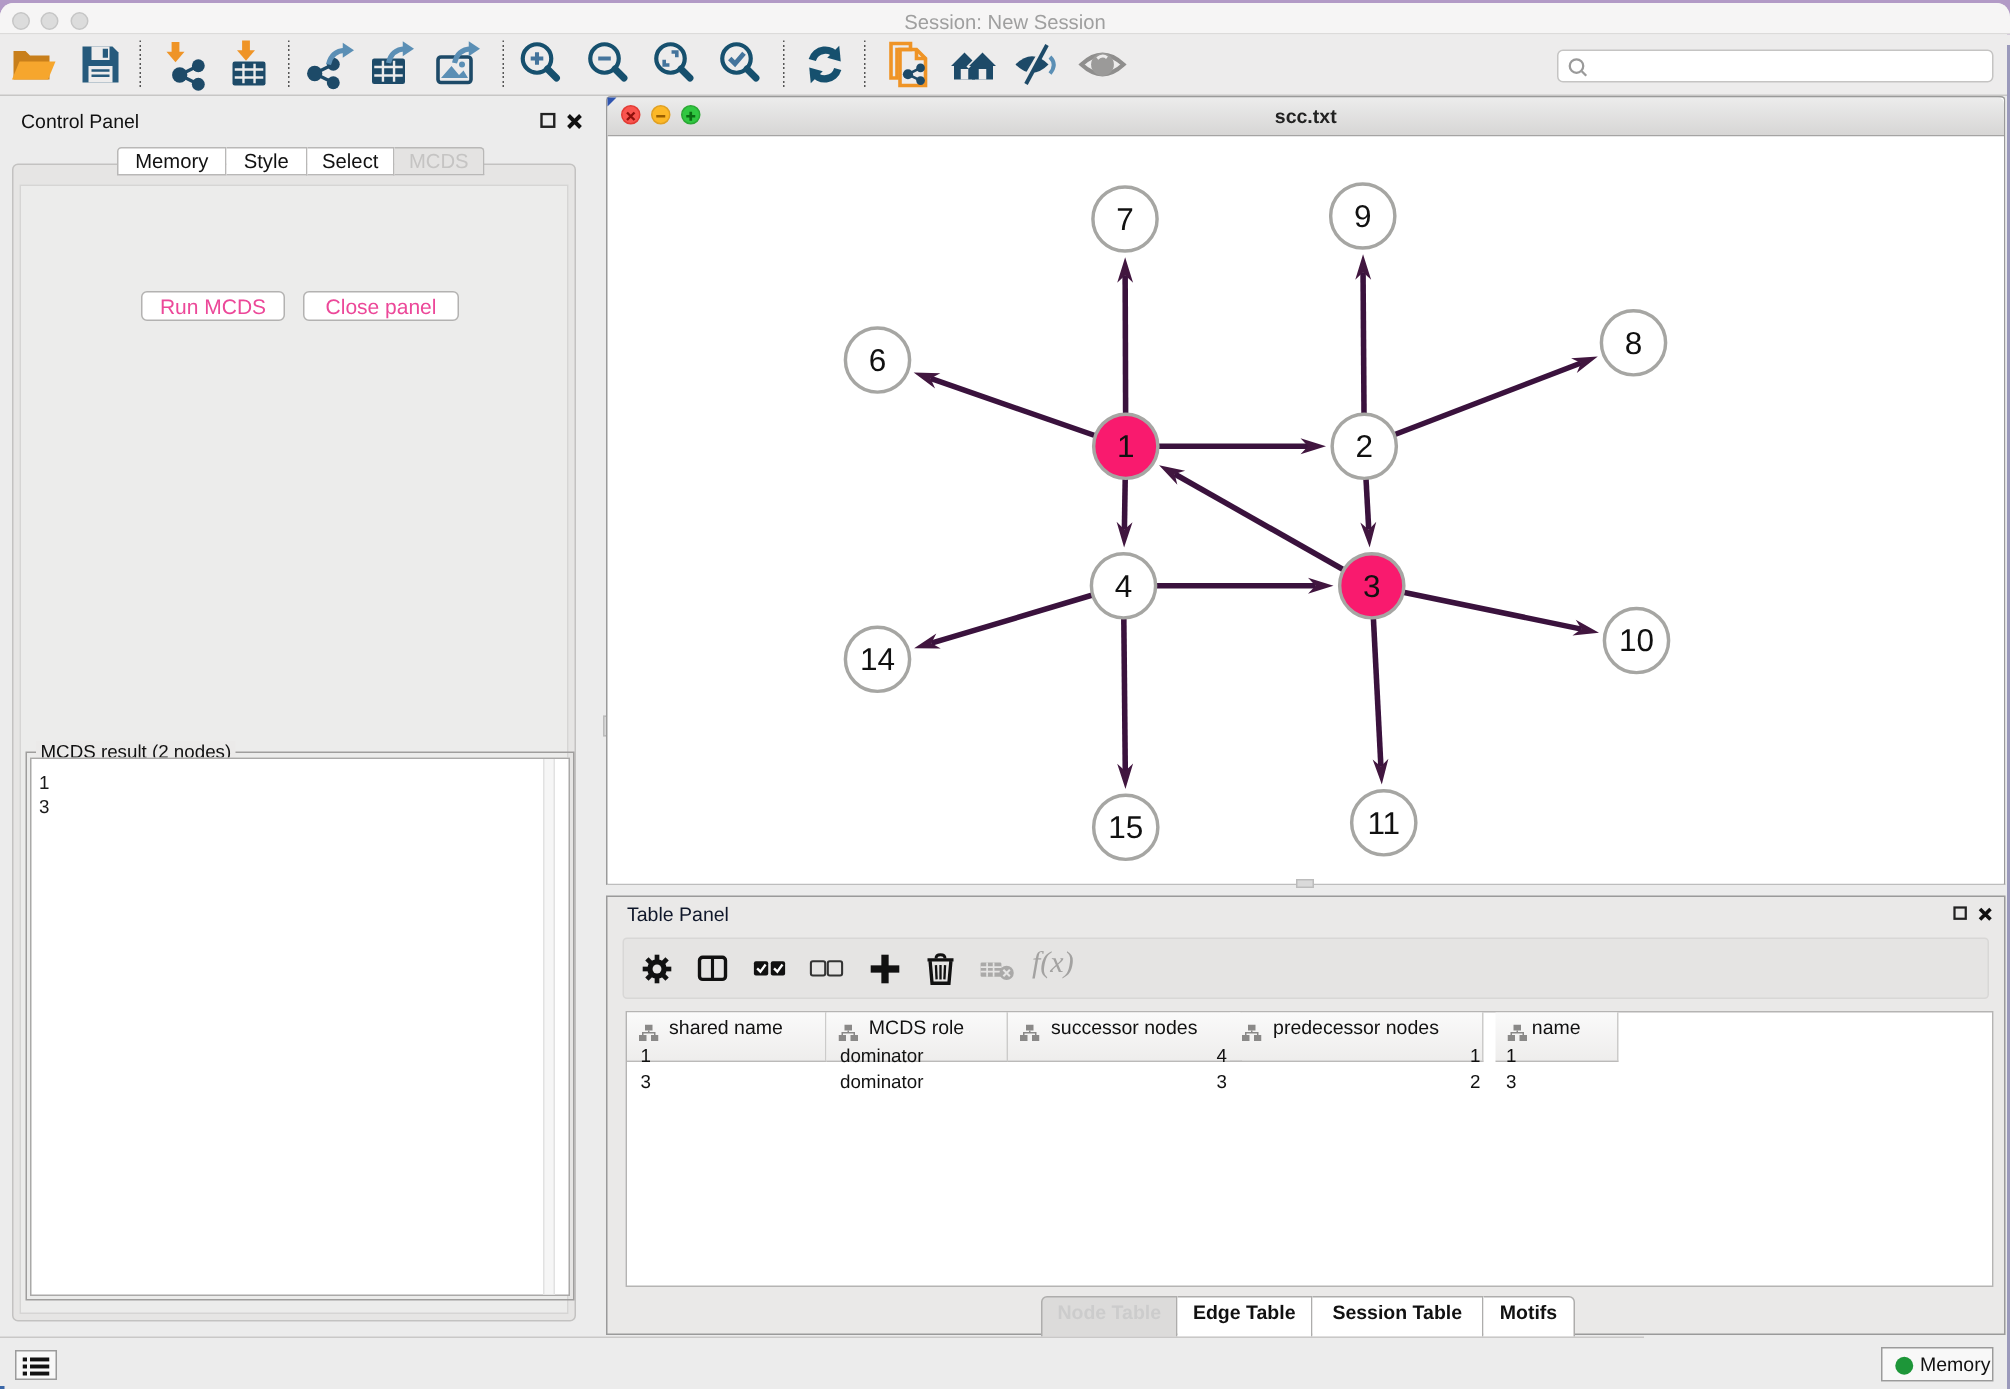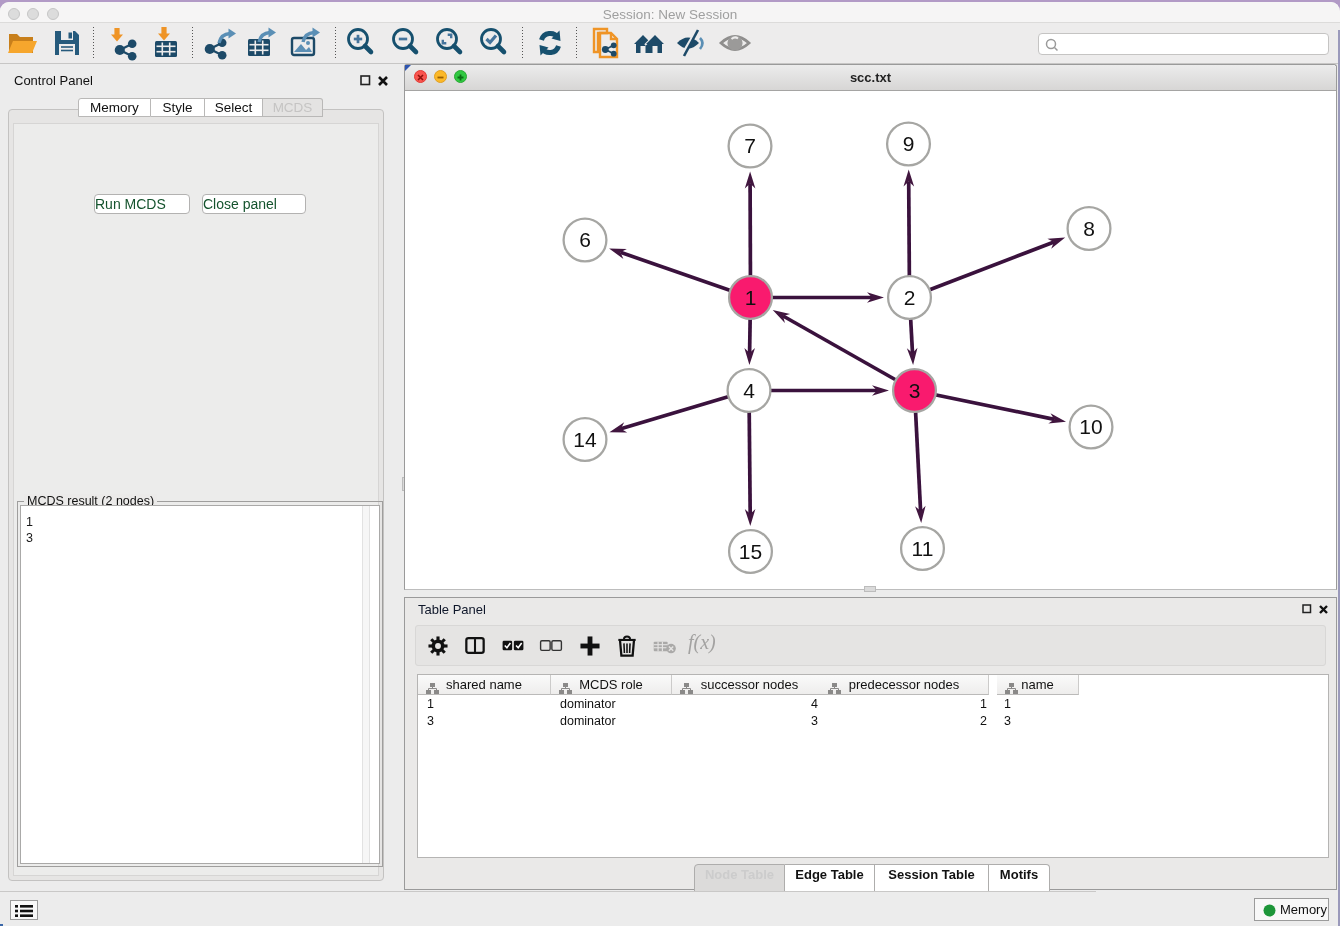--- a/index.html
+++ b/index.html
@@ -14,36 +14,36 @@
 .sep { position:absolute; top:4px; height:33px; width:1px; background-image:repeating-linear-gradient(to bottom,#555 0 1.2px,transparent 1.2px 3px); }
 .ticon { position:absolute; top:2px; width:36px; height:36px; }
 #searchbox { position:absolute; left:1038px; top:10px; width:291px; height:22px; background:#fff; border:1px solid #c5c4c3; border-radius:4px; }
 
 #cpanel { position:absolute; top:64px; left:0; width:392px; height:827px; background:#ececec; }
 .wico { position:absolute; }
 .tab { position:absolute; top:34px; height:19px; background:#fff; border:1px solid #b9b8b7; border-left:none; color:#111; font-size:13.5px; text-align:center; line-height:17px; }
 .tabsel { background:#e4e3e2; color:#c5c4c3; }
 #cpinner { position:absolute; left:8px; top:45px; width:376px; height:772px; border:1px solid #c3c2c1; border-radius:4px; background:#e6e5e4; }
 #cpinner2 { position:absolute; left:4px; top:13px; right:4px; bottom:4px; background:#ececeb; border:1px solid #d6d5d4; }
-.btn { position:absolute; height:20px; background:#fff; border:1px solid #b3b2b1; border-radius:4px; font-size:14px; line-height:18px; color:#14532d; }
+.btn { position:absolute; height:20px; background:#fff; border:1px solid #b3b2b1; border-radius:4px; text-align:center; font-size:14px; line-height:18px; color:#ec4899; }
 #combo { position:absolute; left:44px; top:96px; width:310px; height:20px; background:#fff; border:1px solid #b3b2b1; border-radius:4px; font-size:14px; line-height:18px; padding-left:13px; color:#111; }
 #mcdsgroup { position:absolute; left:17px; top:437px; width:366px; height:366px; border:1px solid #9f9e9d; }
 #mcdslegend { position:absolute; left:6px; top:-8px; background:#ebeae9; padding:0 3px; font-size:12.5px; color:#111; }
 #mcdslist { position:absolute; left:2px; top:3px; width:360px; height:359px; background:#fff; border:1px solid #aaa9a8; font-size:12.5px; }
 #mcdsscroll { position:absolute; right:9px; top:0; width:8px; height:100%; background:#f6f6f6; border-left:1px solid #e2e2e2; border-right:1px solid #e2e2e2; }
 
 #netframe { position:absolute; left:404px; top:64px; width:933px; height:526px; border:1px solid #9a9a9a; border-bottom-color:#bdbdbd; border-radius:3px 3px 0 0; background:#fff; }
 #nettitle { position:absolute; left:0; top:0; width:100%; height:26px; background:linear-gradient(#ececec,#d7d6d5); border-bottom:1px solid #a5a4a3; border-radius:4px 4px 0 0; }
 .tl { position:absolute; top:5px; width:13px; height:13px; border-radius:50%; }
 #nettitletext { position:absolute; top:5px; width:100%; text-align:center; font-size:13px; font-weight:bold; color:#222; }
 
 #tpanel { position:absolute; left:404px; top:597px; width:933px; height:293px; border:1px solid #9a9a9a; background:#eae9e8; }
 #ttoolbar { position:absolute; left:10px; top:27px; width:911px; height:41px; background:#e5e4e3; border:1px solid #d8d7d6; border-radius:3px; }
 #tablebox { position:absolute; left:12px; top:76px; width:912px; height:184px; background:#fff; border:1px solid #b5b4b3; }
-.hcell { position:absolute; top:0; height:20px; background:linear-gradient(#fafafa,#eeedec); border-right:1px solid #cccbca; border-bottom:1px solid #bbbab9; font-size:13px; color:#111; text-align:center; line-height:20px; }
+.hcell { position:absolute; top:0; height:33px; background:linear-gradient(#fafafa,#eeedec); border-right:1px solid #cccbca; border-bottom:1px solid #bbbab9; font-size:13px; color:#111; text-align:center; line-height:20px; }
 .cell { position:absolute; font-size:12.5px; color:#111; height:16px; line-height:16px; }
 .btab { position:absolute; top:0; height:33px; background:#fff; border:1px solid #aeadac; border-left:none; font-size:13px; font-weight:bold; color:#111; text-align:center; line-height:19px; }
 
 #statusbar { position:absolute; left:0; top:891px; width:1096px; height:33px; background:#ececec; border-top:1px solid #c9c8c7; }
 .sbtn { position:absolute; background:#f8f8f8; border:1px solid #9b9b9b; }
 </style>
 </head>
 <body>
 <div id="win"></div>
 <div class="abs" style="right:0;top:0;width:2px;height:30px;background:#b29ac6"></div>

